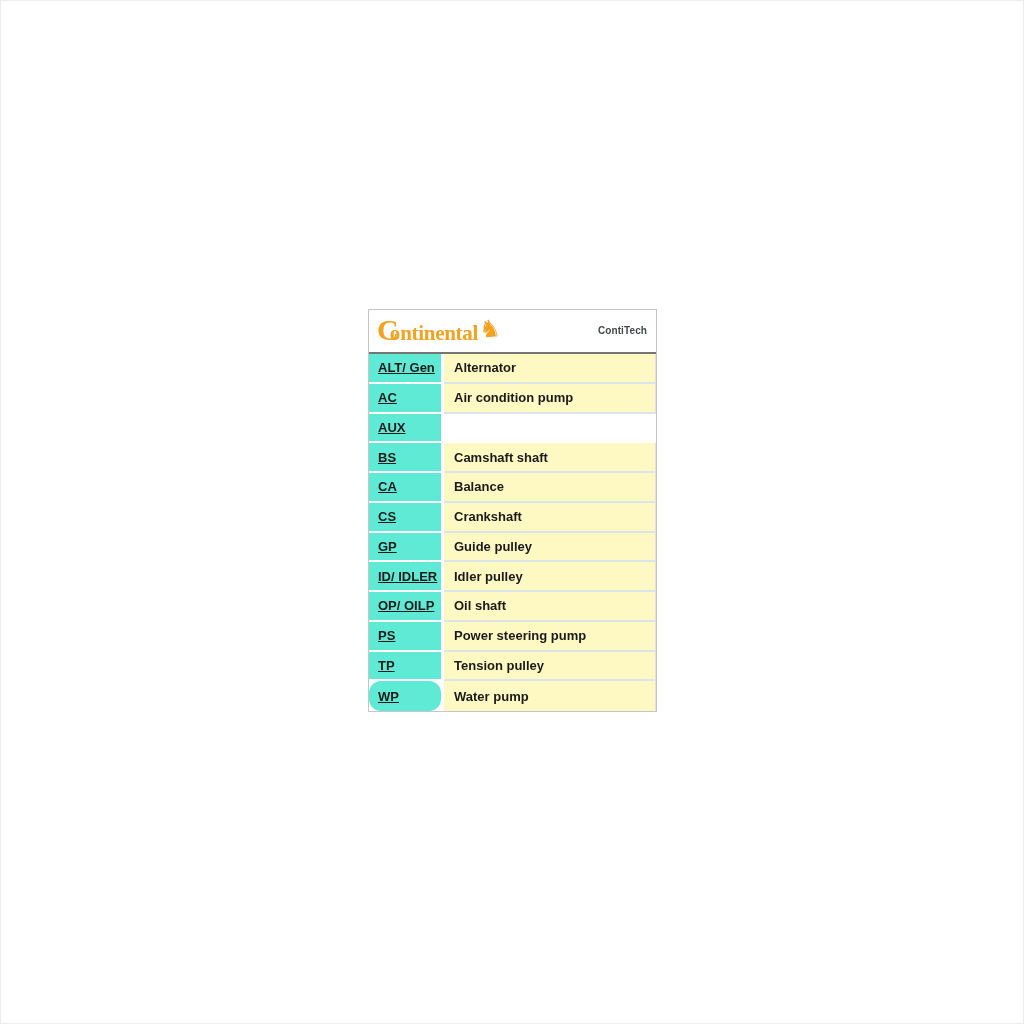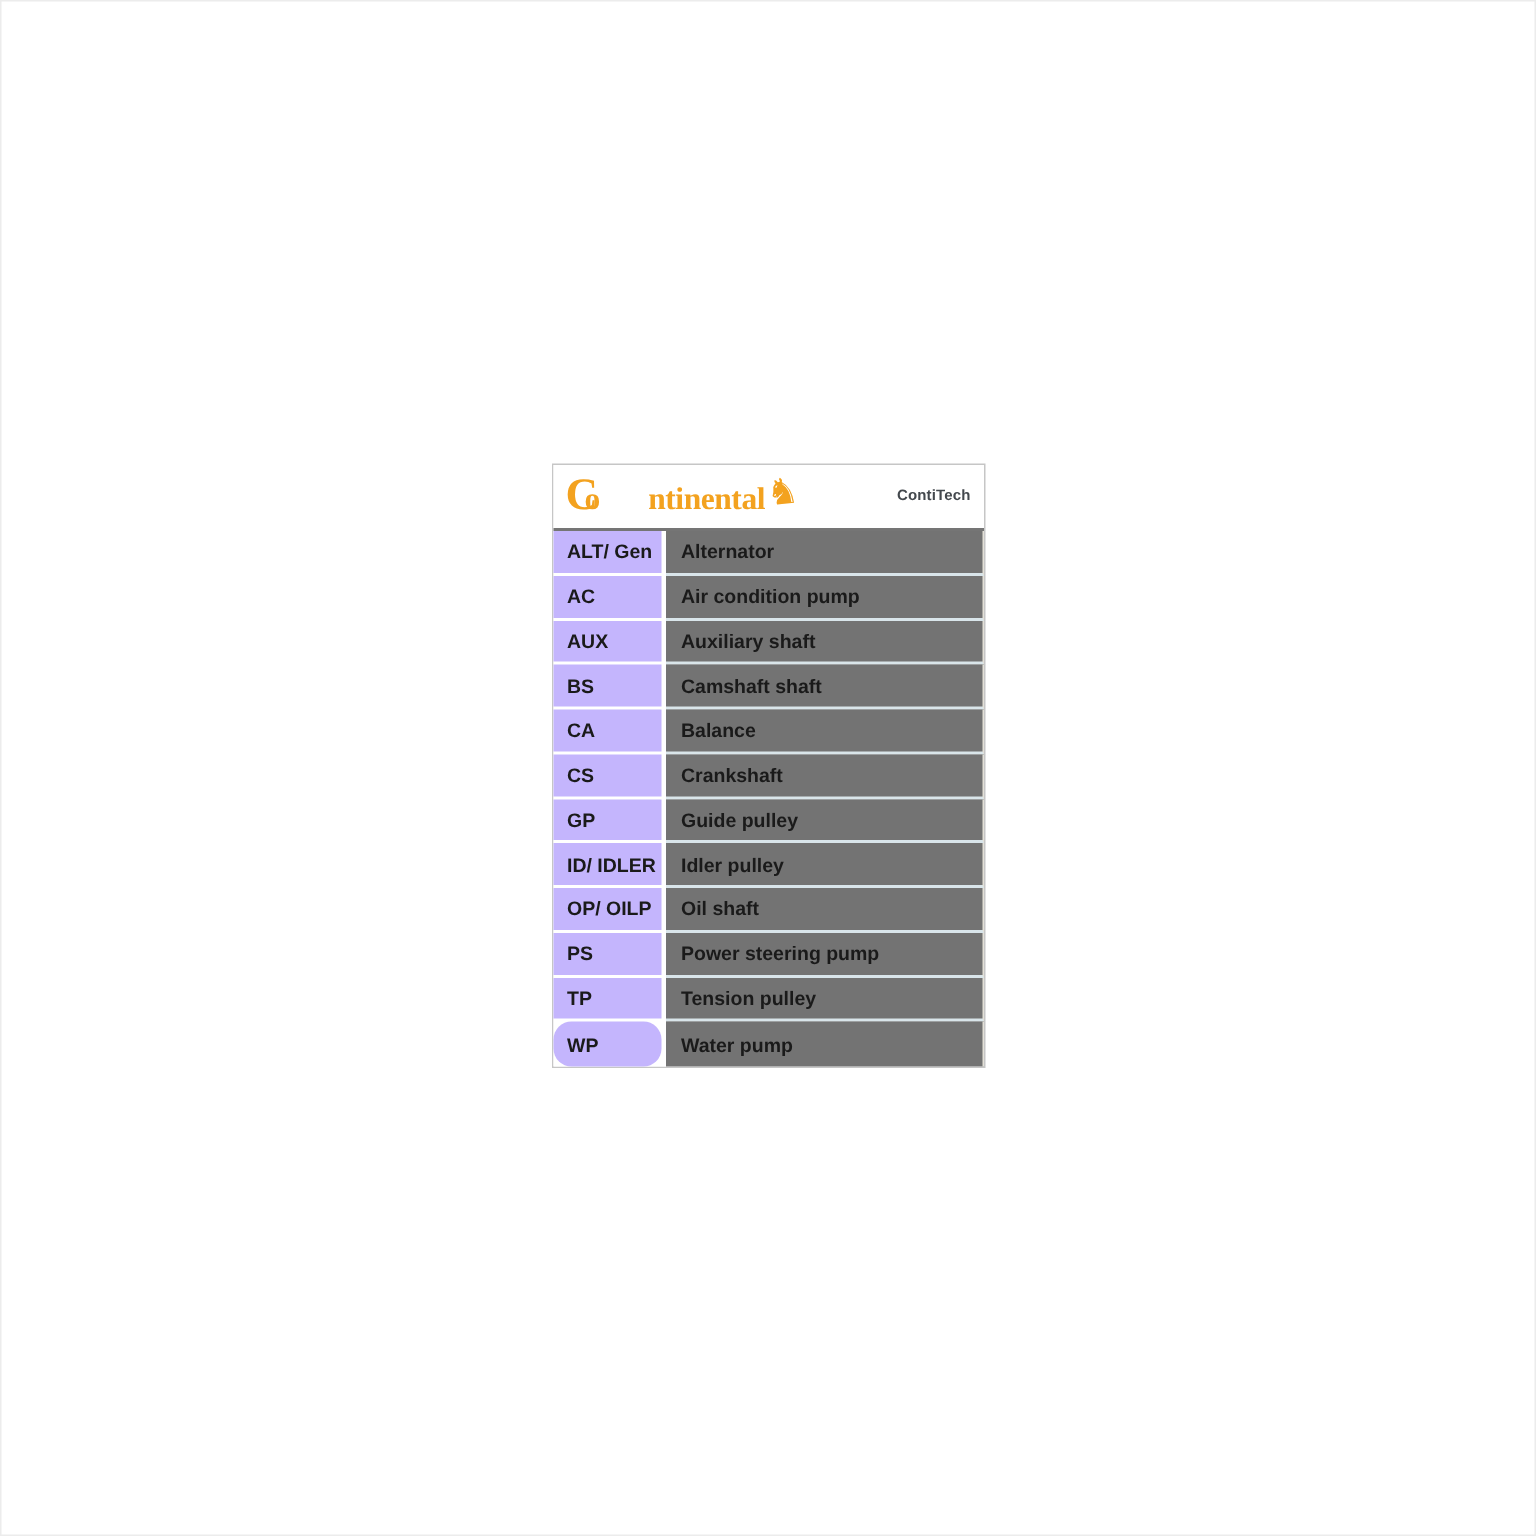--- a/index.html
+++ b/index.html
@@ -51,21 +51,20 @@
     font-size: 21px;
     line-height: 1;
     margin-left: -9px;
   }
   .logo-rest {
     font-family: "Liberation Serif", serif;
     font-weight: bold;
     font-size: 21px;
     line-height: 1;
     letter-spacing: -0.3px;
-    margin-left: 32px;
   }
   .horse {
     font-family: "DejaVu Sans", sans-serif;
     font-size: 24px;
     line-height: 1;
     margin-left: 1px;
     transform: translateY(-3px) rotate(-6deg);
     display: inline-block;
   }
   .subbrand {
@@ -76,32 +75,33 @@
     text-align: right;
   }
 
   
   .rows { flex: 1; display: flex; flex-direction: column; background: #ffffff; }
   .row { flex: 1; display: flex; }
   .cell-abbr {
     flex: 0 0 72px;
     margin-right: 3px;
     margin-bottom: 2px;
-    background: #c4b5fd;
+    background: #5eead4;
     display: flex;
     align-items: center;
     padding-left: 9px;
     font-size: 13px;
     font-weight: bold;
     color: #1a1a1a;
     white-space: nowrap;
+    text-decoration: underline;
   }
   .cell-desc {
     flex: 1;
-    background: #737373;
+    background: #fef9c3;
     border-bottom: 2px solid #d9e5ea;
     border-right: 1px solid #e4e1d8;
     display: flex;
     align-items: center;
     padding-left: 10px;
     font-size: 13px;
     font-weight: bold;
     color: #1a1a1a;
     white-space: nowrap;
   }
@@ -127,21 +127,20 @@
     <div class="row">
       <div class="cell-abbr">ALT/ Gen</div>
       <div class="cell-desc">Alternator</div>
     </div>
     <div class="row">
       <div class="cell-abbr">AC</div>
       <div class="cell-desc">Air condition pump</div>
     </div>
     <div class="row">
       <div class="cell-abbr">AUX</div>
-      <div class="cell-desc">Auxiliary shaft</div>
     </div>
     <div class="row">
       <div class="cell-abbr">BS</div>
       <div class="cell-desc">Camshaft shaft</div>
     </div>
     <div class="row">
       <div class="cell-abbr">CA</div>
       <div class="cell-desc">Balance</div>
     </div>
     <div class="row">

